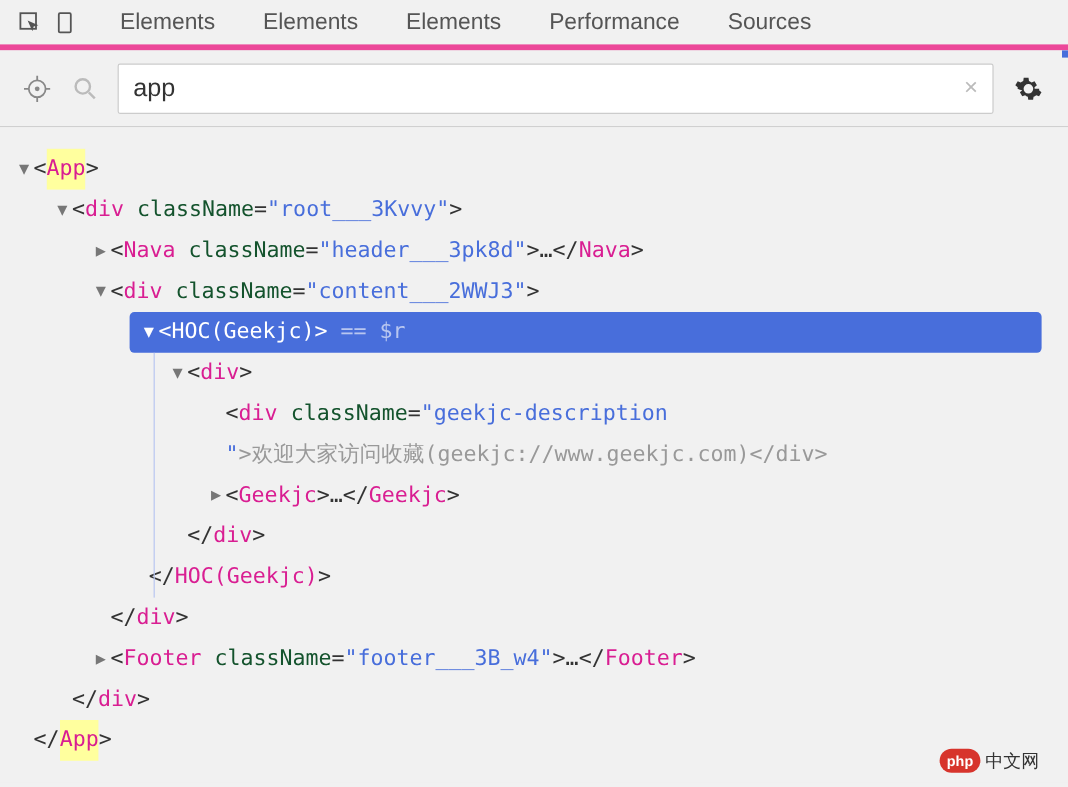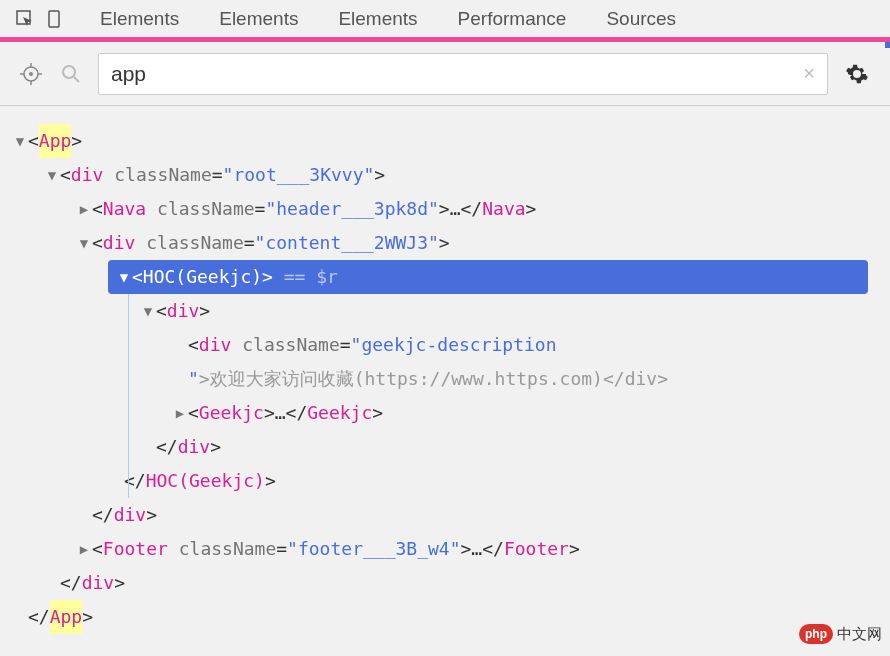--- a/index.html
+++ b/index.html
@@ -83,21 +83,21 @@
   background: #f1f1f1;
 }
 .row { white-space: nowrap; display:flex; align-items:center; }
 .tri { display:inline-block; width:16px; text-align:center; color:#777; font-size:14px; user-select:none; }
 .tri.open::before { content:"▼"; }
 .tri.closed::before { content:"▶"; }
 .indent { display:inline-block; }
 .pad0 { width:0; } .pad1 { width:32px;} .pad2{width:64px;} .pad3{width:96px;}
 .pad4{width:128px;} .pad5{width:160px;}
 .tag { color:#d91e92; }
-.attr { color:#737373;text-align:center; }
+.attr { color:#14532d;text-align:center; }
 .str { color:#486edb; }
 .hl { background:#ffff9e; }
 .sel-row {
   background:#486edb;
   color:#fff;
   margin-left:96px;
   padding-left:8px;
   padding-right:8px;
   border-radius:4px;
   width:calc(100% - 106px);
@@ -111,21 +111,21 @@
   position:absolute;
   left:116px;
   top:0;
   bottom:0;
   width:1px;
   background:#b8c6f0;
 }
 .ellips { color:#333; }
 .watermark {
   position:absolute;
-  right:8px;
+  right:24px;
   bottom:12px;
   display:flex;
   align-items:center;
   gap:4px;
   font-size:15px;
   color:#333;
   font-family: sans-serif;
   padding-left: 44px;
 }
 .php-badge{
@@ -269,21 +269,21 @@
         <span>&nbsp;</span>
         <span class="attr">className</span>
         <span>=</span>
         <span class="str">"geekjc-description</span>
     </div>
     <div class="row" style="color:#999;">
       <span class="indent pad5"></span>
         <span style="display:inline-block;width:16px;"></span>
       <span class="str">"</span>
         <span>&gt;</span>
-        <span>欢迎大家访问收藏(https://www.https.com)</span>
+        <span>欢迎大家访问收藏(geekjc://www.geekjc.com)</span>
         <span>&lt;/</span>
         <span class="tag" style="color:#999">div</span>
         <span>&gt;</span>
     </div>
 
     <div class="row">
       <span class="indent pad5"></span>
         <span class="tri closed"></span>
       <span>&lt;</span>
         <span class="tag">Geekjc</span>

